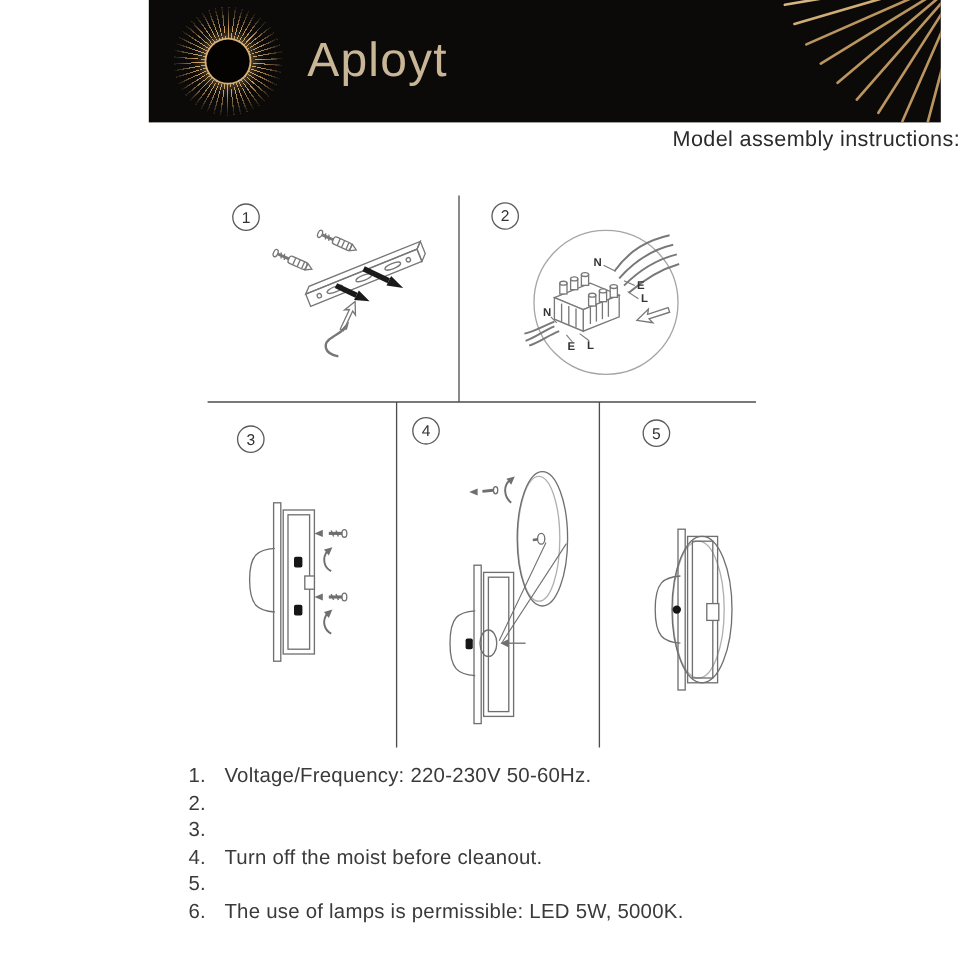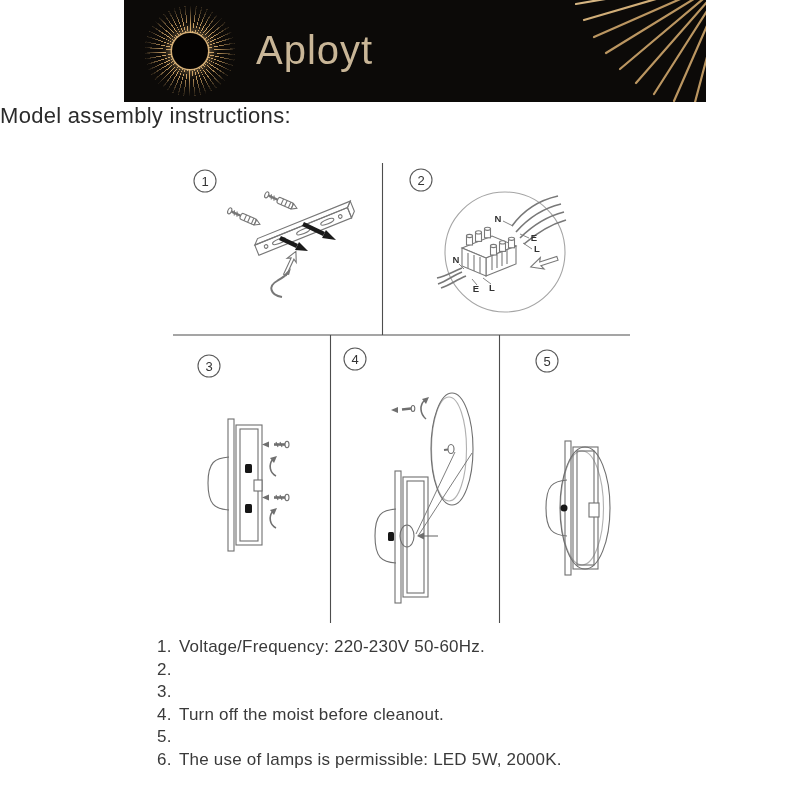--- a/index.html
+++ b/index.html
@@ -1,38 +1,38 @@
 <!DOCTYPE html>
 <html><head>
 <meta charset="utf-8">
 <style>
   html,body{margin:0;padding:0;}
   .page{position:relative;width:800px;height:800px;background:#ffffff;overflow:hidden;
         font-family:"Liberation Sans",sans-serif;}
   
-  .band{position:absolute;left:124px;top:0;width:582px;height:102px;background:#0c0a08;overflow:hidden;}
+  .band{position:absolute;left:124px;top:0;width:660px;height:102px;background:#0c0a08;overflow:hidden;}
   .logo{position:absolute;left:21px;top:6px;width:90px;height:90px;}
   .logo .rays{position:absolute;inset:0;border-radius:50%;
       background:repeating-conic-gradient(from 0deg,rgba(208,164,102,.95) 0deg 1.6deg,rgba(208,164,102,0) 1.6deg 7.2deg);}
   .logo .fade{position:absolute;inset:0;border-radius:50%;
       background:radial-gradient(circle,rgba(12,10,8,0) 0%,rgba(12,10,8,0) 42%,#0c0a08 72%);}
   .logo .core{position:absolute;left:27px;top:27px;width:36px;height:36px;border-radius:50%;background:#050302;
       box-shadow:0 0 0 1.5px rgba(226,186,126,.9),0 0 10px 4px rgba(226,186,126,.45);}
   .brand{position:absolute;left:132px;top:26px;font-size:40px;line-height:48px;color:#c9b697;letter-spacing:1px;}
   .corner-rays{position:absolute;right:0;top:0;}
   
-  .title{position:absolute;left:0;top:105px;width:800px;text-align:left;color:#2b2b2b;
-         font-size:22px;line-height:22px;letter-spacing:.3px;}
+  .title{position:absolute;left:0;top:105px;width:800px;text-align:right;color:#2b2b2b;
+         font-size:18px;line-height:22px;letter-spacing:.3px;}
   
   .art{position:absolute;left:0;top:0;}
   
   .instr{position:absolute;left:157px;top:637px;color:#3a3a3a;font-size:17px;letter-spacing:.2px;}
   .instr .row{display:flex;height:22.6px;align-items:flex-start;}
   .instr .num{width:22px;}
-  .instr .txt{white-space:nowrap;}
+  .instr .txt{margin-left:8px;white-space:nowrap;}
 </style>
 </head>
 <body>
 
 <div class="page">
 
   <div class="band">
     <div class="logo">
       <div class="rays"></div>
       <div class="fade"></div>
@@ -299,17 +299,17 @@
     </div>
     <div class="row">
       <span class="num">4.</span>
       <span class="txt">Turn off the moist before cleanout.</span>
     </div>
     <div class="row">
       <span class="num">5.</span>
     </div>
     <div class="row">
       <span class="num">6.</span>
-      <span class="txt">The use of lamps is permissible: LED 5W, 2000K.</span>
+      <span class="txt">The use of lamps is permissible: LED 5W, 5000K.</span>
     </div>
   </div>
 
 </div>
 
 </body></html>

